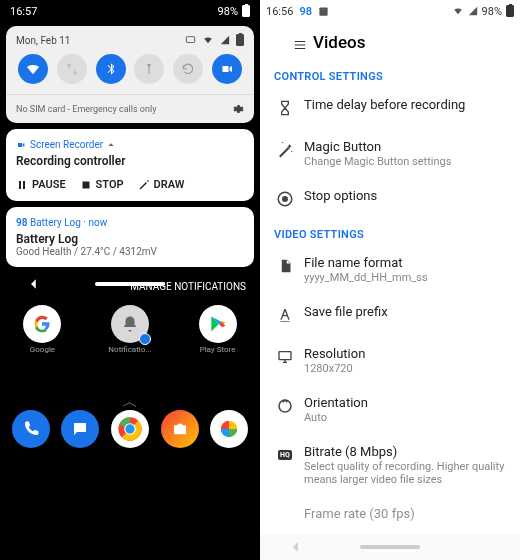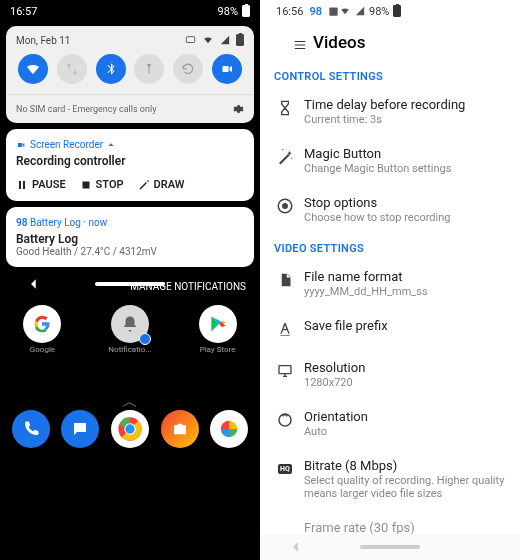--- a/index.html
+++ b/index.html
@@ -34,21 +34,21 @@
 .home-overlay { position: absolute; inset: 0; background: rgba(0,0,0,0.35); }
 .app-row { position: absolute; display: flex; justify-content: space-around; width: 100%; }
 .app-ico { width: 38px; height: 38px; border-radius: 50%; background: rgba(255,255,255,0.85); display: flex; align-items: center; justify-content: center; font-size: 18px; position: relative; }
 .app-label { color: rgba(255,255,255,0.6); font-size: 8px; text-align: center; margin-top: 2px; }
 .app-cell { display: flex; flex-direction: column; align-items: center; }
 .caret { position: absolute; left: 50%; transform: translateX(-50%); color: rgba(255,255,255,0.5); }
 .navbar { position: absolute; bottom: 4px; left: 0; right: 0; display: flex; justify-content: space-around; align-items: center; height: 24px; }
 .nav-pill { width: 70px; height: 4px; background: #fff; border-radius: 2px; }
 
 
-.statusbar-r { height: 22px; display: flex; align-items: center; padding: 0 16px; font-size: 11px; color: #333; }
+.statusbar-r { height: 22px; display: flex; justify-content: space-between; align-items: center; padding: 0 6px; font-size: 11px; color: #333; }
 .statusbar-r .left { display: flex; gap: 6px; align-items: center; }
 .statusbar-r .right { display: flex; gap: 4px; align-items: center; }
 .appbar { display: flex; align-items: flex-end; gap: 4px; padding: 10px 14px; margin-left: 17px; }
 .appbar-title { font-size: 17px; font-weight: 500; }
 .section-h { color: #1a73e8; font-size: 11px; font-weight: 600; padding: 8px 14px 4px; letter-spacing: 0.3px; }
 .setting { display: flex; align-items: flex-start; gap: 8px; padding: 10px 14px; }
 .setting-ico { width: 22px; min-width: 22px; height: 22px; display: flex; align-items: center; justify-content: center; color: #444; font-size: 16px; }
 .setting-txt .t { font-size: 13px; color: #222; }
 .setting-txt .s { font-size: 11px; color: #888; margin-top: 1px; }
 .nav-r { position: absolute; bottom: 0; left: 260px; right: 0; height: 26px; display: flex; justify-content: space-around; align-items: center; background: #fafafa; color: #bbb; font-size: 14px; }
@@ -288,21 +288,20 @@
   <div class="section-h">CONTROL SETTINGS</div>
 
   <div class="setting">
     <div class="setting-ico">
         <svg width="16" height="18" viewBox="0 0 24 24" fill="none" stroke="#444" stroke-width="2">
           <path d="M6 2h12M6 22h12M7 2v4l5 6-5 6v4M17 2v4l-5 6 5 6v4"></path>
         </svg>
       </div>
     <div class="setting-txt">
         <div class="t">Time delay before recording</div>
-        <div class="s">Current time: 3s</div>
       </div>
   </div>
   <div class="setting">
     <div class="setting-ico">
         <svg width="18" height="18" viewBox="0 0 24 24" fill="#444">
           <path d="M4 20l12-12 2 2L6 22zM18 4l1 2 2 1-2 1-1 2-1-2-2-1 2-1zM8 2l1 1 1-1-1-1zM20 14l1 1 1-1-1-1z"></path>
         </svg>
       </div>
     <div class="setting-txt">
         <div class="t">Magic Button</div>
@@ -311,21 +310,20 @@
   </div>
   <div class="setting">
     <div class="setting-ico">
         <svg width="18" height="18" viewBox="0 0 24 24" fill="none" stroke="#444" stroke-width="2">
           <circle cx="12" cy="12" r="9"></circle>
           <circle cx="12" cy="12" r="3" fill="#444"></circle>
         </svg>
       </div>
     <div class="setting-txt">
         <div class="t">Stop options</div>
-        <div class="s">Choose how to stop recording</div>
       </div>
   </div>
 
   <div class="section-h">VIDEO SETTINGS</div>
 
   <div class="setting">
     <div class="setting-ico">
         <svg width="15" height="18" viewBox="0 0 24 24" fill="#444">
           <path d="M6 2h9l5 5v15H6zM14 2v6h6"></path>
         </svg>

